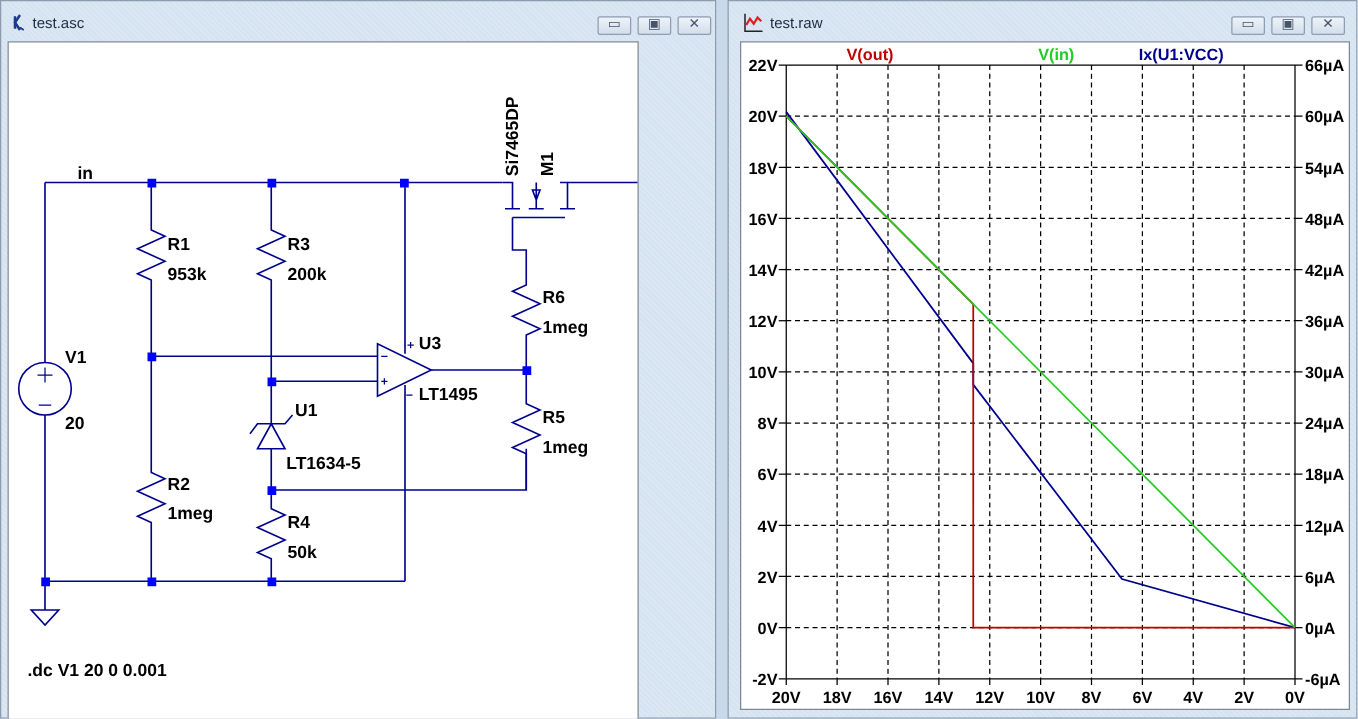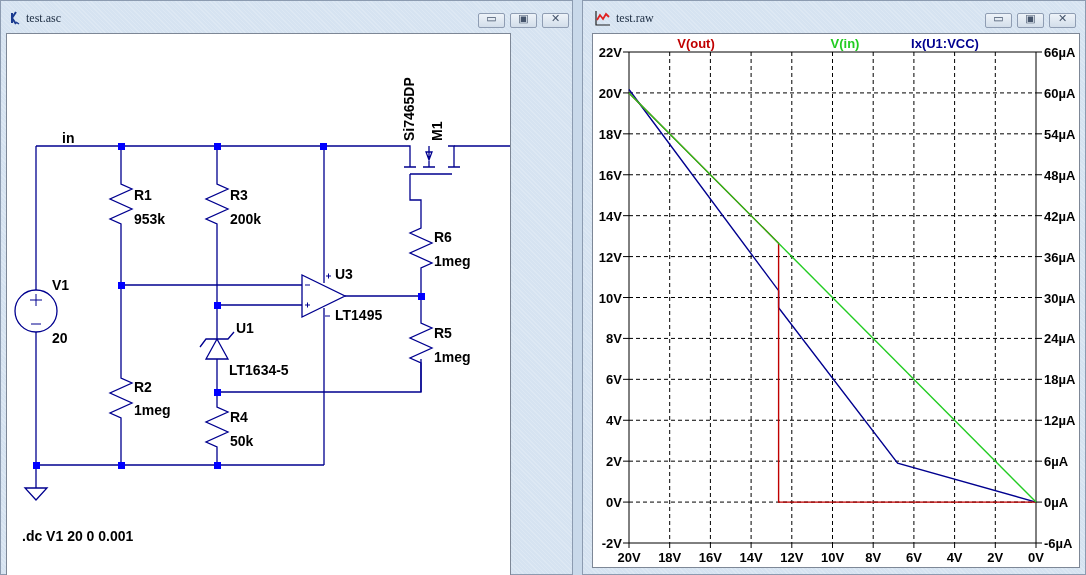--- a/index.html
+++ b/index.html
@@ -1,21 +1,21 @@
 <!DOCTYPE html>
 <html><head>
 <meta charset="utf-8">
 <style>
   html, body { margin:0; padding:0; }
   body { width:1086px; height:575px; background:#c9d9ea; position:relative; overflow:hidden; font-family:"Liberation Sans", sans-serif; }
   .win { position:absolute; top:0; background:#d6e3f1; border:1px solid #8c9bb0; box-sizing:border-box;
          background-image: repeating-linear-gradient(45deg, rgba(255,255,255,0.18) 0 1px, transparent 1px 3px); }
   .titlebar { position:absolute; left:0; right:0; top:0; height:32px; }
   .title-icon { position:absolute; left:6px; top:9px; width:16px; height:16px; }
-  .title-text { position:absolute; left:25px; top:10px; font-size:12px; color:#1b2b40; font-family:Liberation Serif, serif; }
+  .title-text { position:absolute; left:25px; top:10px; font-size:12px; color:#1b2b40; font-family:Liberation Sans, sans-serif; }
   .wbtn { position:absolute; top:12px; width:27px; height:15px; border:1px solid #8f9db3; border-radius:2px; background:linear-gradient(#eef3f9,#d3deea); box-sizing:border-box; }
   .wbtn span { position:absolute; left:0; right:0; top:-2px; text-align:center; font-size:11px; color:#45546b; }
   .client { position:absolute; background:#fff; border:1px solid #7d8796; box-sizing:border-box; overflow:hidden; }
   .sch-text { font-family:"Liberation Sans", sans-serif; font-weight:bold; font-size:14px; fill:#000; }
   .axis-text { font-family:"Liberation Sans", sans-serif; font-weight:bold; font-size:13px; fill:#000; }
   .legend-text { font-family:"Liberation Sans", sans-serif; font-weight:bold; font-size:13px; }
 </style>
 </head>
 <body>
 

